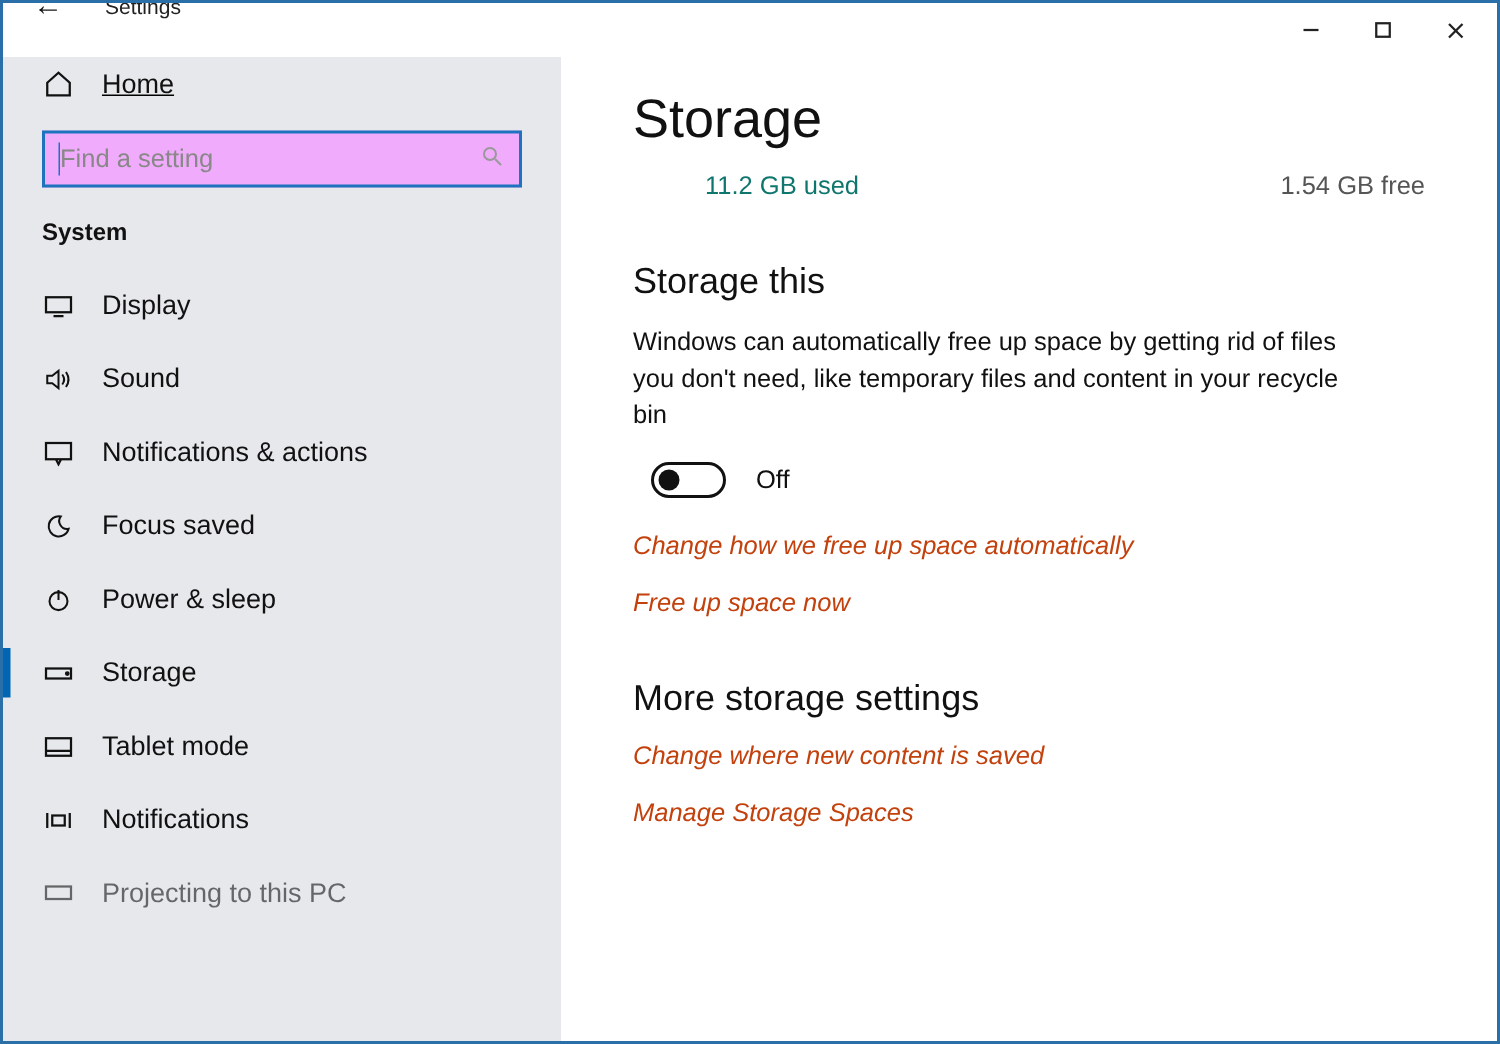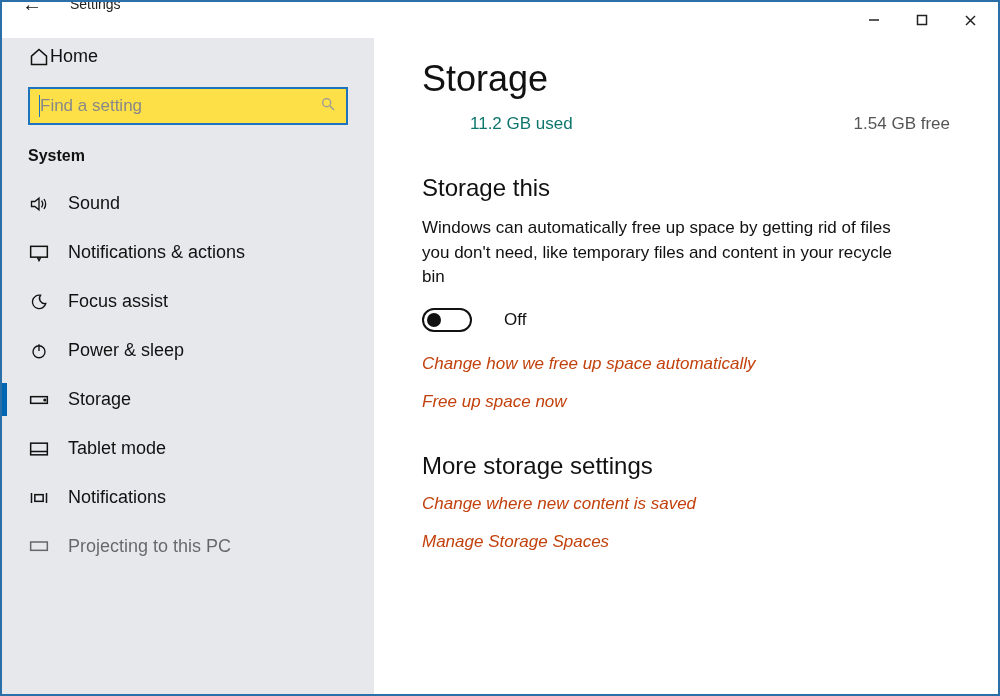--- a/index.html
+++ b/index.html
@@ -5,25 +5,25 @@
   * { box-sizing: border-box; margin: 0; padding: 0; font-family: "Segoe UI", Arial, sans-serif; }
   body { width: 1000px; height: 696px; overflow: hidden; background: #fff; border: 2px solid #2b6fa8; position: relative; }
   .titlebar { height: 36px; display: flex; justify-content: flex-end; align-items: center; padding-right: 4px; }
   .titlebar .win-btn { width: 48px; height: 32px; display: flex; align-items: center; justify-content: center; font-size: 14px; color: #222; }
   .win-btn svg { stroke: #222; }
   .layout { display: flex; height: calc(100% - 36px); }
   .sidebar { width: 372px; background: #e6e8eb; padding-top: 0; display: flex; flex-direction: column; position: relative; }
   .back-row { display: flex; align-items: center; gap: 28px; padding: 0 20px; height: 0; margin-top: -34px; }
   .back-arrow { font-size: 20px; color: #111; }
   .settings-label { font-size: 14px; color: #222; }
-  .home-row { display: flex; align-items: flex-end; padding: 42px 26px 12px 26px; }
+  .home-row { display: flex; align-items: flex-start; gap: 18px; padding: 42px 26px 12px 26px; text-decoration: underline; }
   .home-row .icon { width: 22px; display:flex; justify-content:center; }
   .home-row span.lbl { font-size: 18px; color: #111; }
   .search-wrap { margin: 8px 26px 18px 26px; }
-  .search { width: 100%; height: 38px; border: 2px solid #1e73be; background: #fde047; display: flex; align-items: center; padding: 0 10px; }
+  .search { width: 100%; height: 38px; border: 2px solid #1e73be; background: #f0abfc; display: flex; align-items: center; padding: 0 10px; }
   .search input { flex: 1; border: none; outline: none; font-size: 17px; color: #666; background: transparent; }
   .search input::placeholder { color: #888; }
   .search .mag { color: #888; }
   .caret { position:absolute; width:1px; height:22px; background:#1e73be; margin-left:-1px; }
   .category { font-size: 16px; font-weight: 600; color: #111; padding: 4px 26px 14px 26px; }
   .nav { display: flex; flex-direction: column; }
   .nav-item { display: flex; align-items: center; gap: 18px; padding: 14px 26px; font-size: 18px; color: #111; position: relative; }
   .nav-item .icon { width: 22px; display:flex; justify-content:center; color:#111; }
   .nav-item.active::before { content:""; position:absolute; left:0; top:8px; bottom:8px; width:5px; background:#0066b3; }
   .nav-item.cut { opacity:.6; }
@@ -35,21 +35,21 @@
   .drive .free { color:#555; }
   .drive2 { display:flex; gap:18px; align-items:flex-start; margin-top:18px; }
   .drive2 .hdd-icon { width:30px; padding-top:4px; color:#555;}
   .drive2 .body { flex:1; }
   .drive2 .name { font-size:17px; color:#111; margin-bottom:6px; }
   .bar { width: 100%; height: 14px; background:#bfbfbf; position:relative; }
   .bar .fill { position:absolute; left:0; top:0; bottom:0; background:#0066b3; }
   .drive2 .row1 { margin-top:6px; }
   .section-title { font-size:24px; color:#111; margin-top:40px; margin-bottom:14px; }
   .para { font-size:17px; color:#111; line-height:1.45; max-width:490px; }
-  .toggle-row { display:flex; align-items:center; gap:32px; margin:18px 0 22px 0; }
+  .toggle-row { display:flex; align-items:center; gap:20px; margin:18px 0 22px 12px; }
   .toggle { width:50px; height:24px; border:2px solid #111; border-radius:14px; position:relative; }
   .toggle .knob { position:absolute; left:3px; top:3px; width:14px; height:14px; background:#111; border-radius:50%; }
   .toggle-label { font-size:17px; color:#111; }
   .link { color:#c2410c; font-size:17px; margin-bottom:18px; display:block;font-style:italic; }
   .cursor-spark { position:absolute; left:668px; top:612px; pointer-events:none; }
 </style>
 </head>
 <body>
 
 <div class="titlebar">
@@ -98,20 +98,29 @@
             </svg>
         </span>
       </div>
     </div>
 
     <div class="category">System</div>
 
     <div class="nav">
       <div class="nav-item">
         <span class="icon">
+            <svg width="20" height="16" viewBox="0 0 24 18" fill="none" stroke="#111" stroke-width="1.8">
+              <rect x="2" y="2" width="20" height="12"></rect>
+              <line x1="8" y1="17" x2="16" y2="17"></line>
+            </svg>
+          </span>
+        <span>Display</span>
+      </div>
+      <div class="nav-item">
+        <span class="icon">
             <svg width="20" height="18" viewBox="0 0 24 20" fill="none" stroke="#111" stroke-width="1.6">
               <path d="M3 7 H7 L12 3 V17 L7 13 H3 Z"></path>
               <path d="M15 6 Q18 10 15 14"></path>
               <path d="M18 4 Q22 10 18 16"></path>
             </svg>
           </span>
         <span>Sound</span>
       </div>
       <div class="nav-item">
         <span class="icon">
@@ -121,21 +130,21 @@
             </svg>
           </span>
         <span>Notifications &amp; actions</span>
       </div>
       <div class="nav-item">
         <span class="icon">
             <svg width="18" height="18" viewBox="0 0 24 24" fill="none" stroke="#111" stroke-width="1.8">
               <path d="M14 3 A9 9 0 1 0 21 14 A7 7 0 0 1 14 3 Z"></path>
             </svg>
           </span>
-        <span>Focus assist</span>
+        <span>Focus saved</span>
       </div>
       <div class="nav-item">
         <span class="icon">
             <svg width="18" height="18" viewBox="0 0 24 24" fill="none" stroke="#111" stroke-width="1.8">
               <circle cx="12" cy="13" r="8"></circle>
               <line x1="12" y1="3" x2="12" y2="12"></line>
             </svg>
           </span>
         <span>Power &amp; sleep</span>
       </div>

